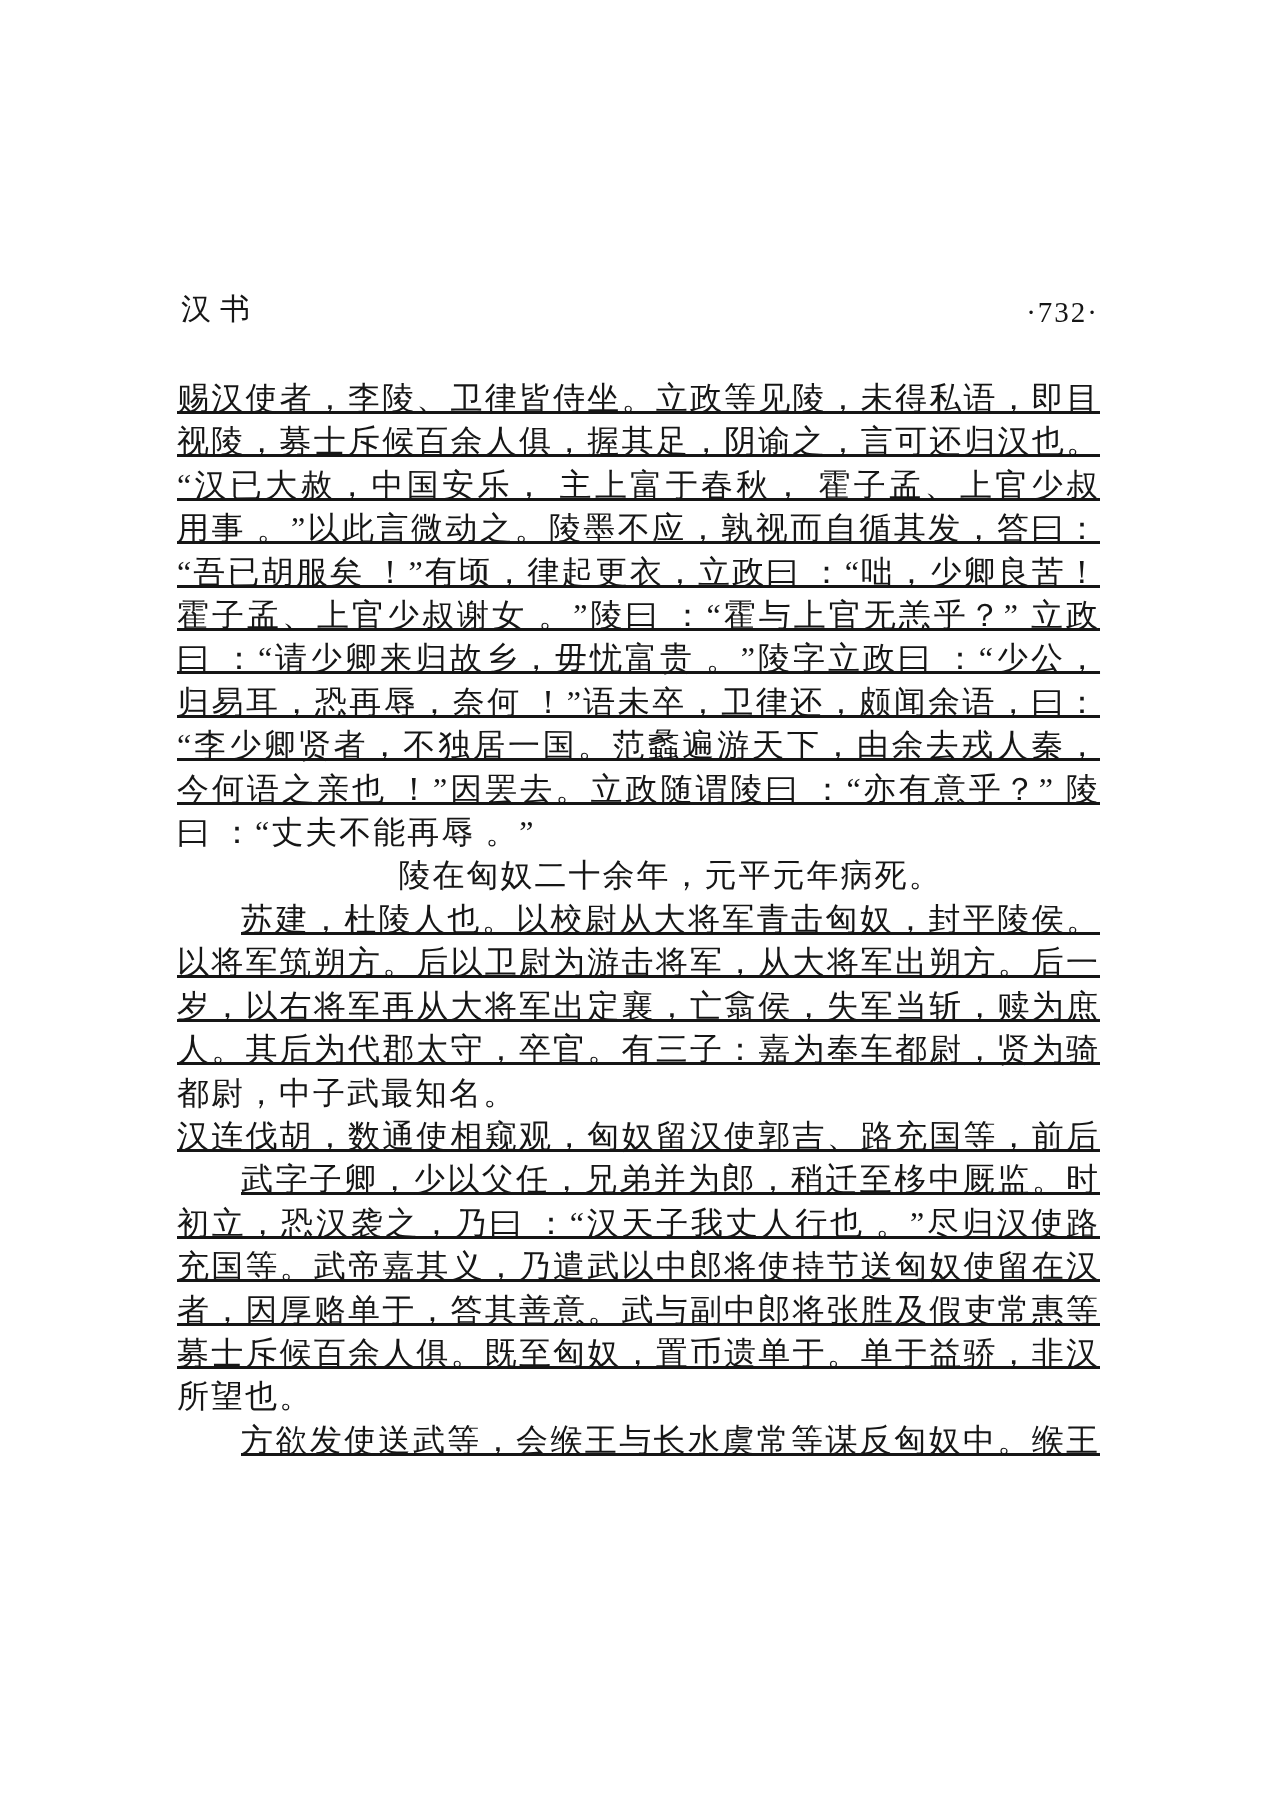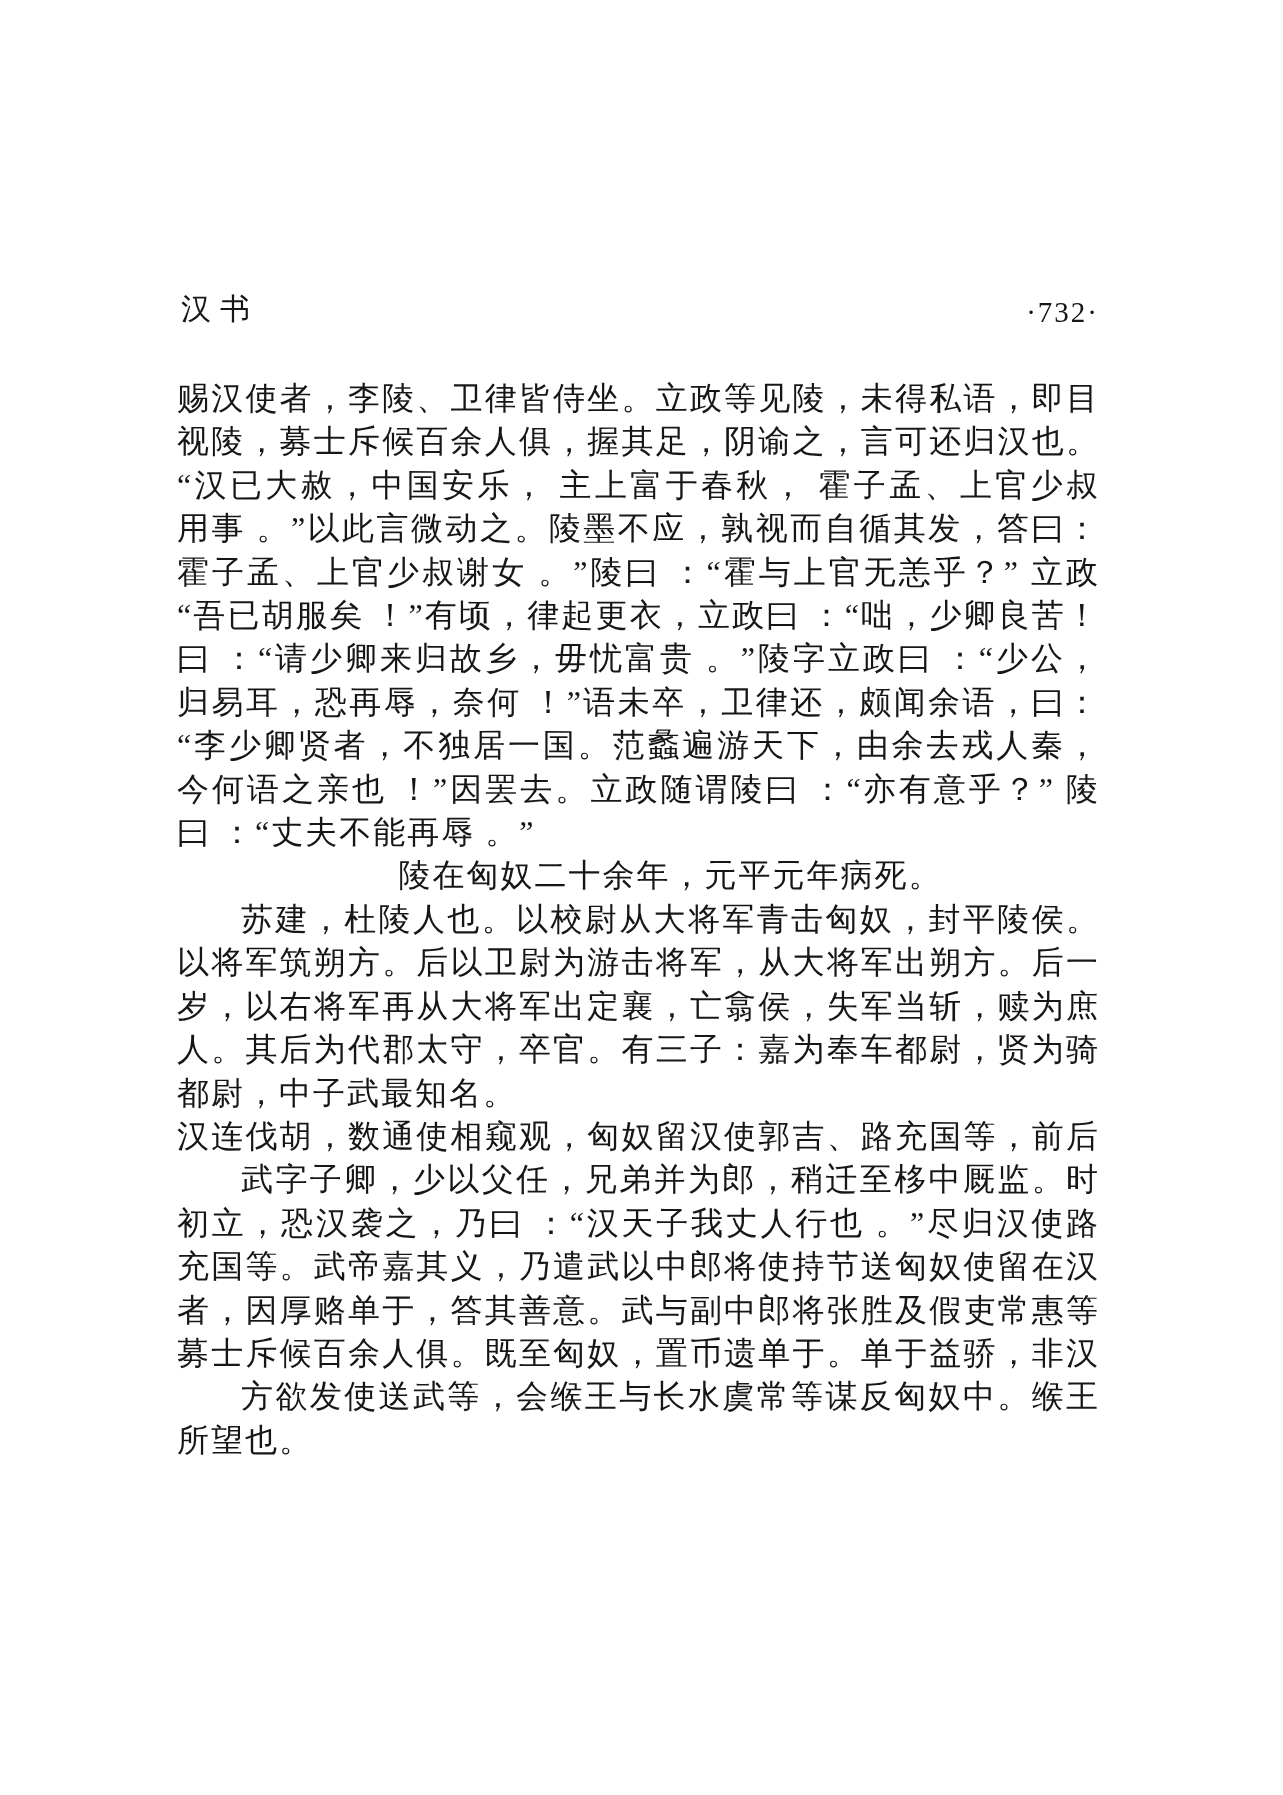--- a/index.html
+++ b/index.html
@@ -46,52 +46,53 @@
   }
   .line {
     width: 100%;
     white-space: nowrap;
   }
   .line.justify {
     white-space: normal;
     text-align: justify;
     text-align-last: justify;
     text-justify: inter-character;
+    text-decoration: underline;
   }
   .line.indent {
     text-indent: 2em;
     text-align: center;
   }
 </style>
 </head>
 <body>
 
 <div class="page">
   <div class="book-title">汉书</div>
   <div class="page-number">·732·</div>
   <div class="body-text">
       <div class="line justify">赐汉使者，李陵、卫律皆侍坐。立政等见陵，未得私语，即目</div>
       <div class="line justify">视陵，募士斥候百余人俱，握其足，阴谕之，言可还归汉也。</div>
       <div class="line justify">“汉已大赦，中国安乐， 主上富于春秋， 霍子孟、上官少叔</div>
       <div class="line justify">用事 。”以此言微动之。陵墨不应，孰视而自循其发，答曰：</div>
+      <div class="line justify">“吾已胡服矣 ！”有顷，律起更衣，立政曰 ：“咄，少卿良苦！</div>
       <div class="line justify">霍子孟、上官少叔谢女 。”陵曰 ：“霍与上官无恙乎？” 立政</div>
-      <div class="line justify">“吾已胡服矣 ！”有顷，律起更衣，立政曰 ：“咄，少卿良苦！</div>
       <div class="line justify">曰 ：“请少卿来归故乡，毋忧富贵 。”陵字立政曰 ：“少公，</div>
       <div class="line justify">归易耳，恐再辱，奈何 ！”语未卒，卫律还，颇闻余语，曰：</div>
       <div class="line justify">“李少卿贤者，不独居一国。范蠡遍游天下，由余去戎人秦，</div>
       <div class="line justify">今何语之亲也 ！”因罢去。立政随谓陵曰 ：“亦有意乎？” 陵</div>
       <div class="line">曰 ：“丈夫不能再辱 。”</div>
       <div class="line indent">陵在匈奴二十余年，元平元年病死。</div>
       <div class="line justify indent">苏建，杜陵人也。以校尉从大将军青击匈奴，封平陵侯。</div>
       <div class="line justify">以将军筑朔方。后以卫尉为游击将军，从大将军出朔方。后一</div>
       <div class="line justify">岁，以右将军再从大将军出定襄，亡翕侯，失军当斩，赎为庶</div>
       <div class="line justify">人。其后为代郡太守，卒官。有三子：嘉为奉车都尉，贤为骑</div>
       <div class="line">都尉，中子武最知名。</div>
       <div class="line justify">汉连伐胡，数通使相窥观，匈奴留汉使郭吉、路充国等，前后</div>
       <div class="line justify indent">武字子卿，少以父任，兄弟并为郎，稍迁至栘中厩监。时</div>
       <div class="line justify">初立，恐汉袭之，乃曰 ：“汉天子我丈人行也 。”尽归汉使路</div>
       <div class="line justify">充国等。武帝嘉其义，乃遣武以中郎将使持节送匈奴使留在汉</div>
       <div class="line justify">者，因厚赂单于，答其善意。武与副中郎将张胜及假吏常惠等</div>
       <div class="line justify">募士斥候百余人俱。既至匈奴，置币遗单于。单于益骄，非汉</div>
+      <div class="line">所望也。</div>
       <div class="line justify indent">方欲发使送武等，会缑王与长水虞常等谋反匈奴中。缑王</div>
-      <div class="line">所望也。</div>
     </div>
 </div>
 
 </body></html>

